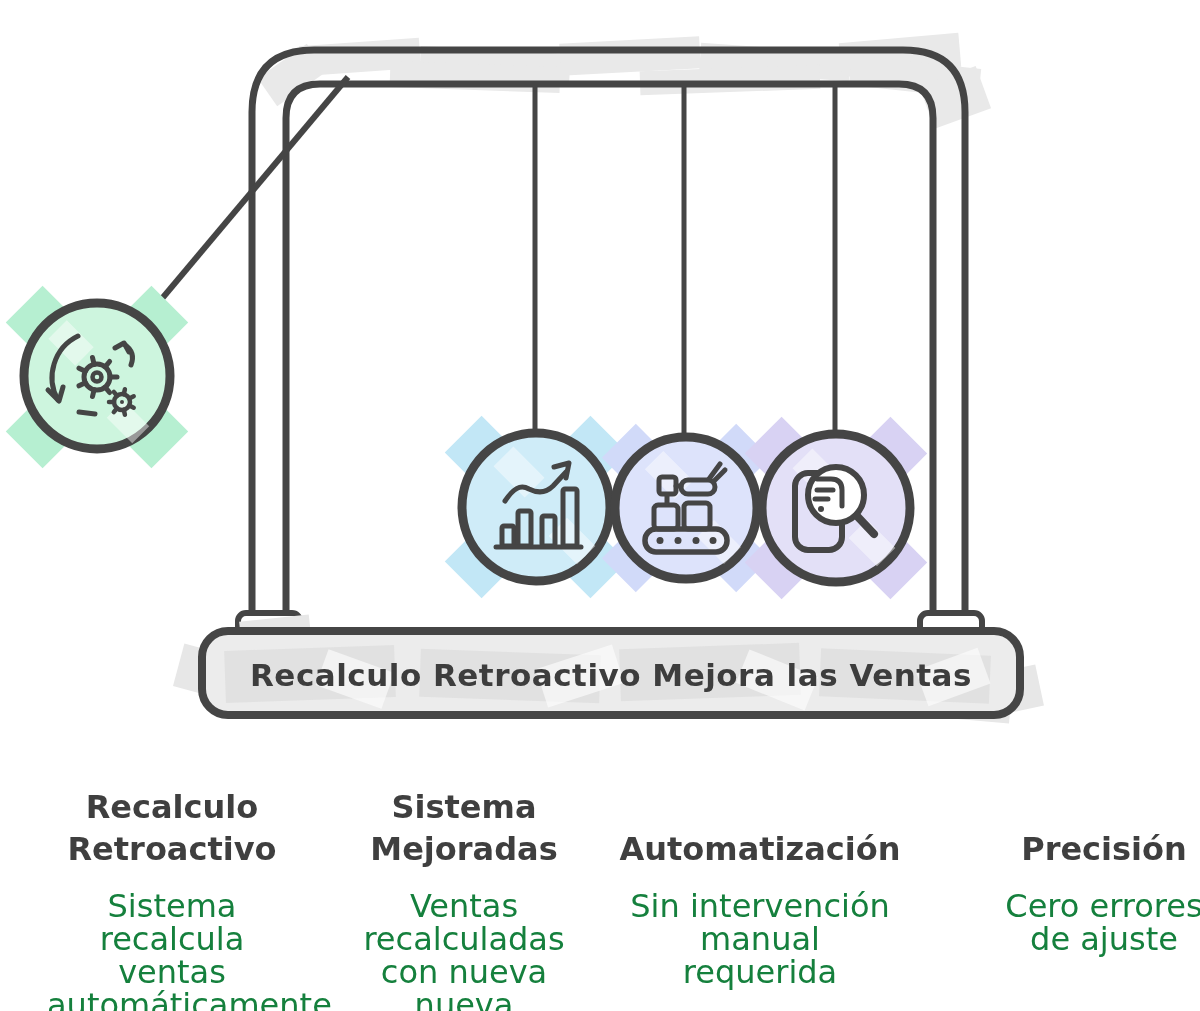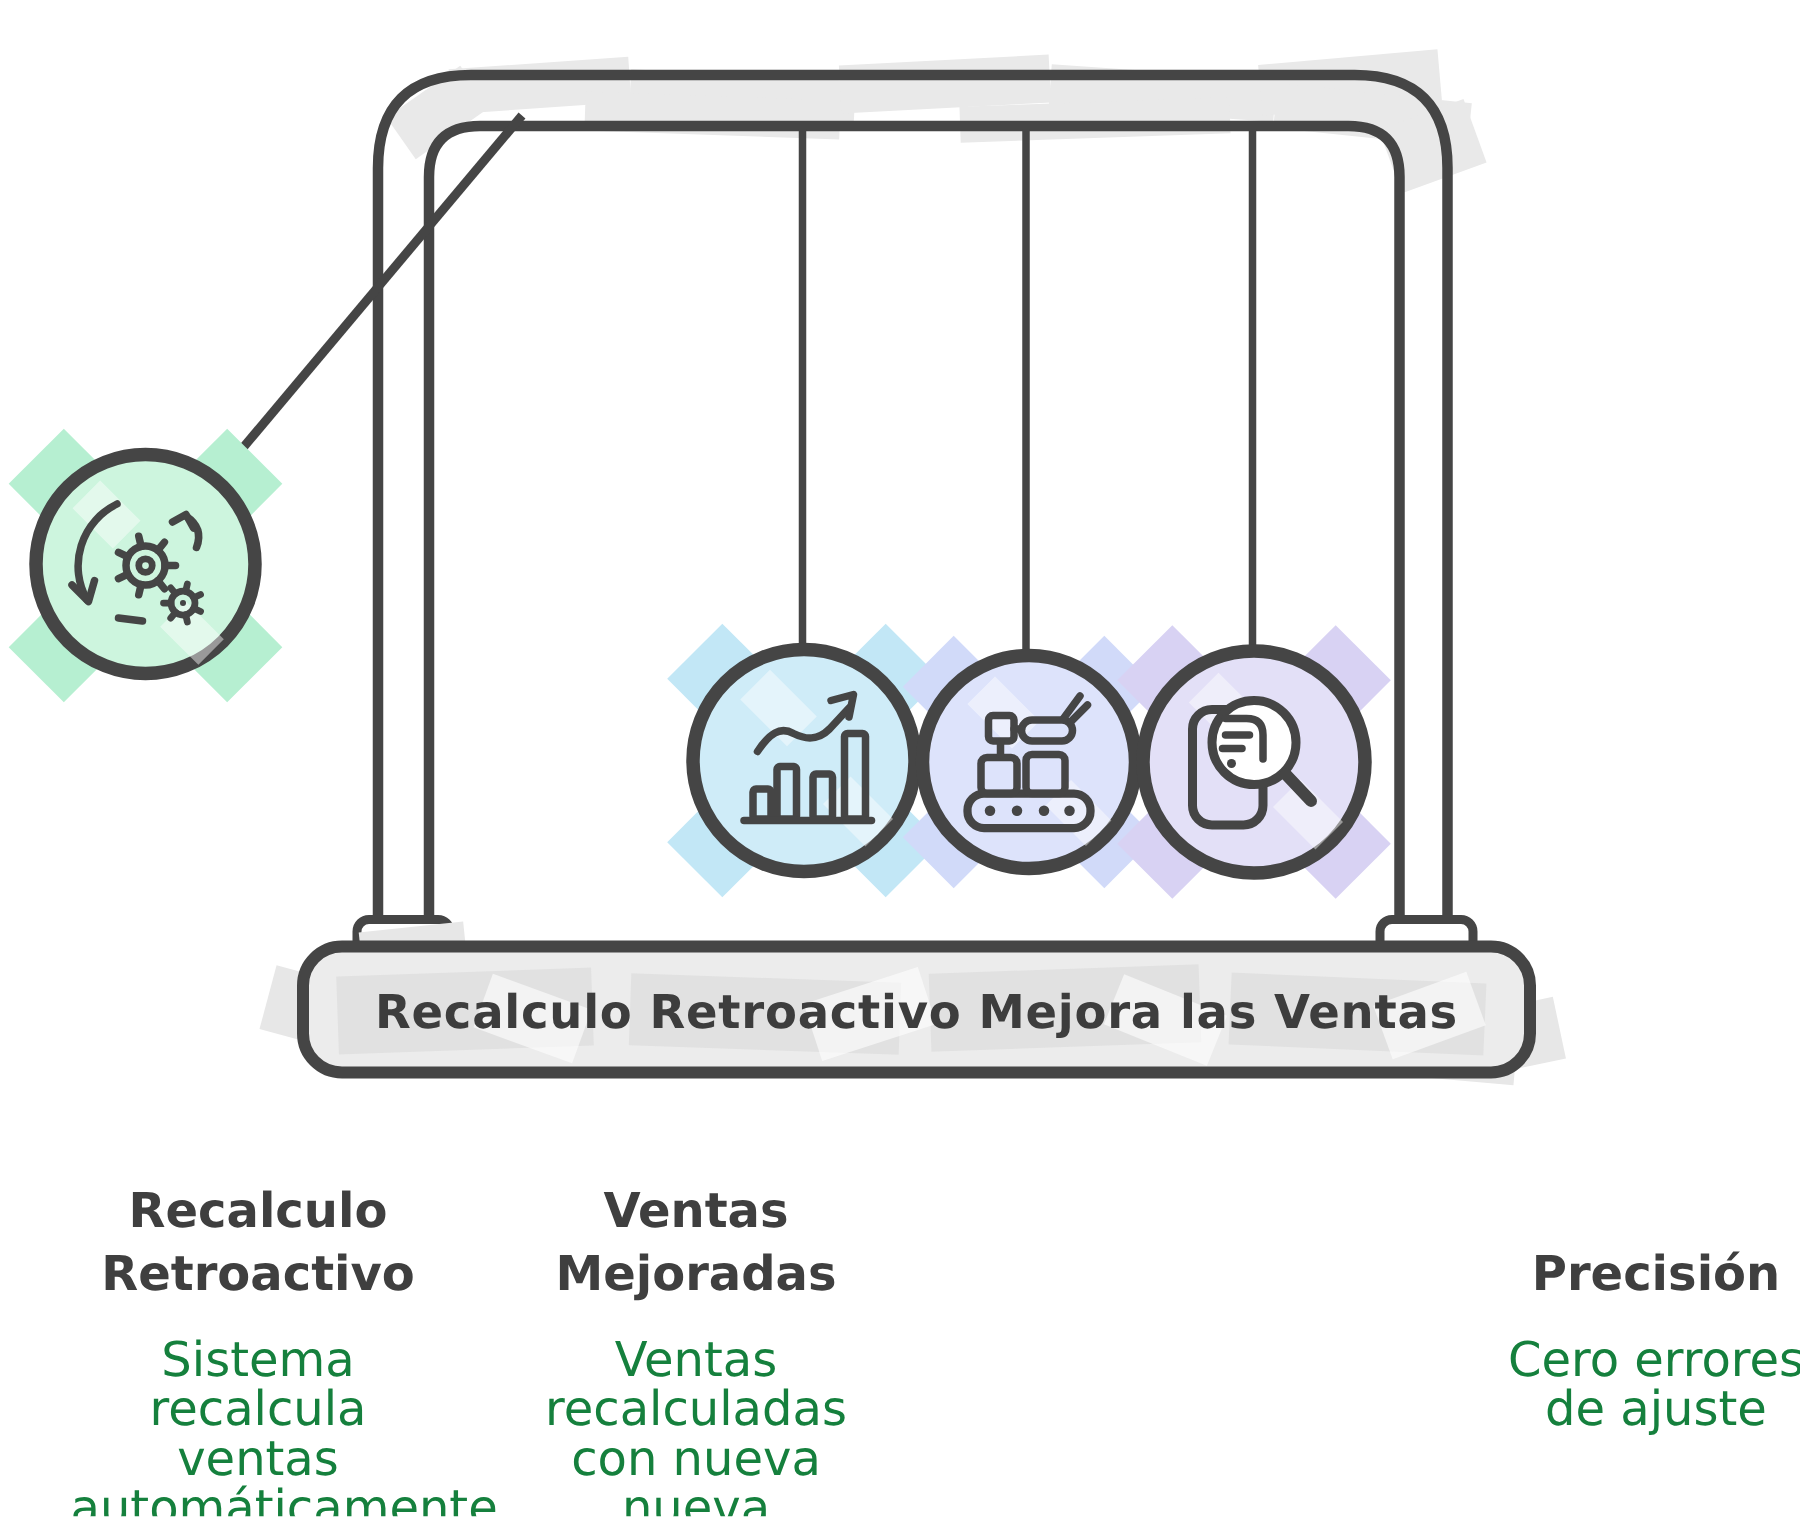--- a/index.html
+++ b/index.html
@@ -191,22 +191,26 @@
   </svg>
 
   <div class="banner-title">Recalculo Retroactivo Mejora las Ventas</div>
 
   <div class="columns">
     <div class="col col1">
       <div class="heading">Recalculo Retroactivo</div>
       <div class="body">Sistema recalcula ventas automáticamente</div>
     </div>
     <div class="col col2">
-      <div class="heading">Ventas Mejoradas</div>
+      <div class="heading">Sistema Mejoradas</div>
       <div class="body">Ventas recalculadas con nueva nueva</div>
+    </div>
+    <div class="col col3">
+      <div class="heading">Automatización</div>
+      <div class="body">Sin intervención manual requerida</div>
     </div>
     <div class="col col4">
       <div class="heading">Precisión</div>
       <div class="body">Cero errores de ajuste</div>
     </div>
   </div>
 
 </div>
 
 </body></html>

